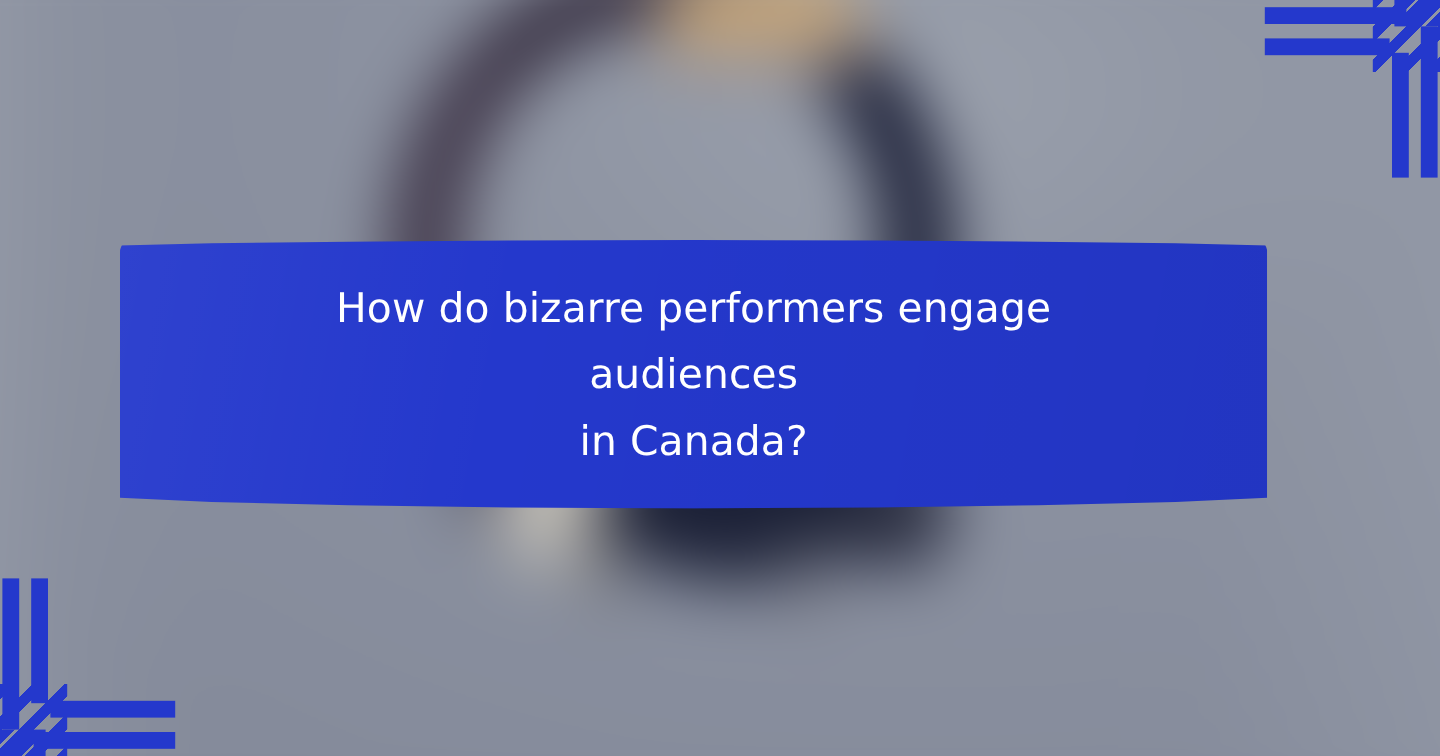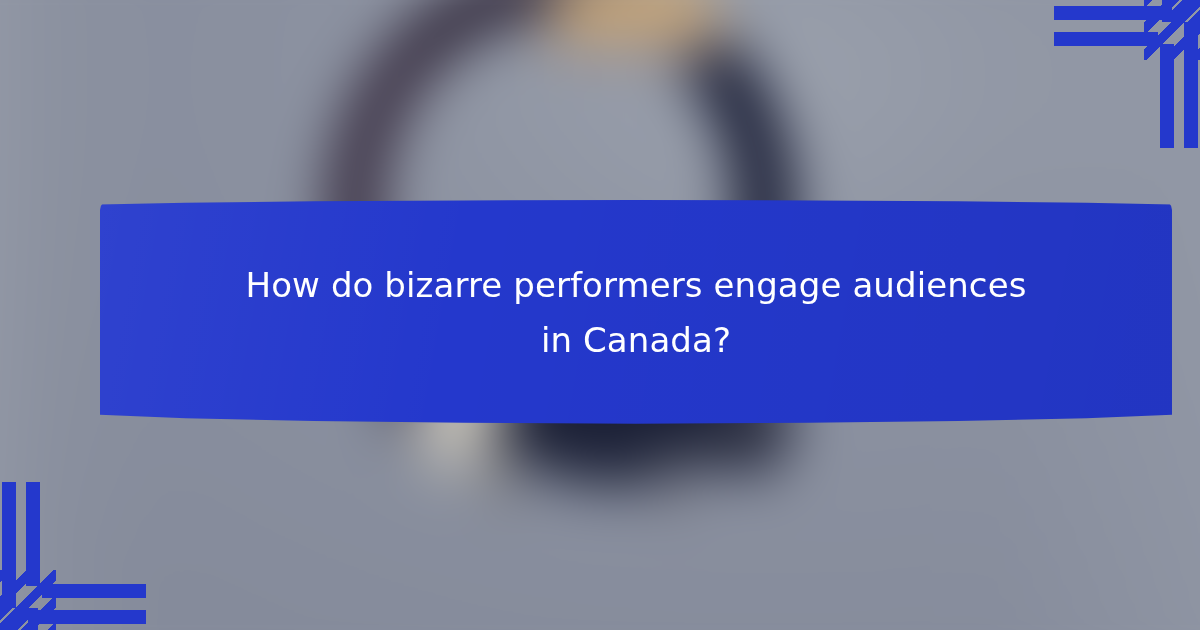--- a/index.html
+++ b/index.html
@@ -155,21 +155,21 @@
       rgba(0,0,0,0) 9px,
       rgba(0,0,0,0) 19px
     );
   }
 
   
   .banner-wrap {
     position:absolute;
     left:100px;
     top:200px;
-    width:1072px;
+    width:956px;
     height:226px;
   }
   .banner-shape {
     position:absolute;
     inset:0;
     background:var(--accent);
     border-radius:10px;
     clip-path: polygon(
       0% 2.0%,
       8% 1.2%, 20% 0.6%, 34% 0.2%, 50% 0.0%, 66% 0.2%, 80% 0.6%, 92% 1.2%,

